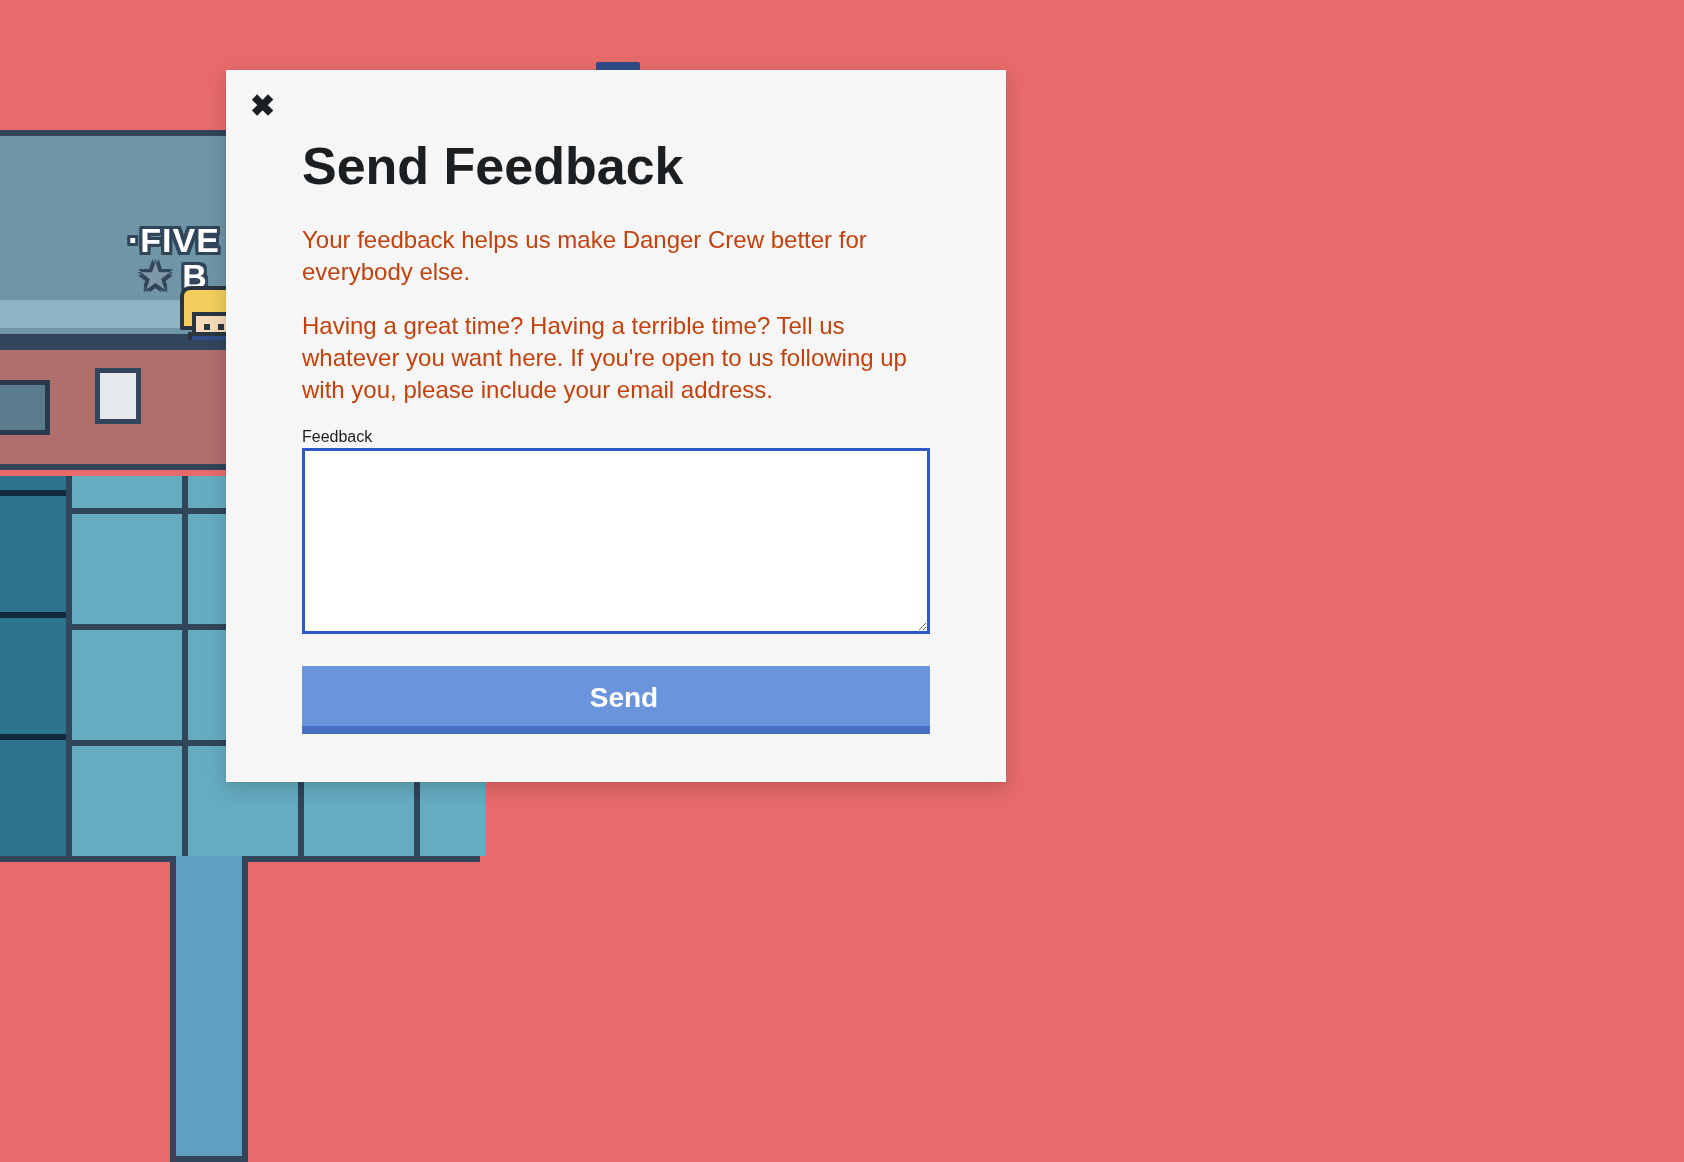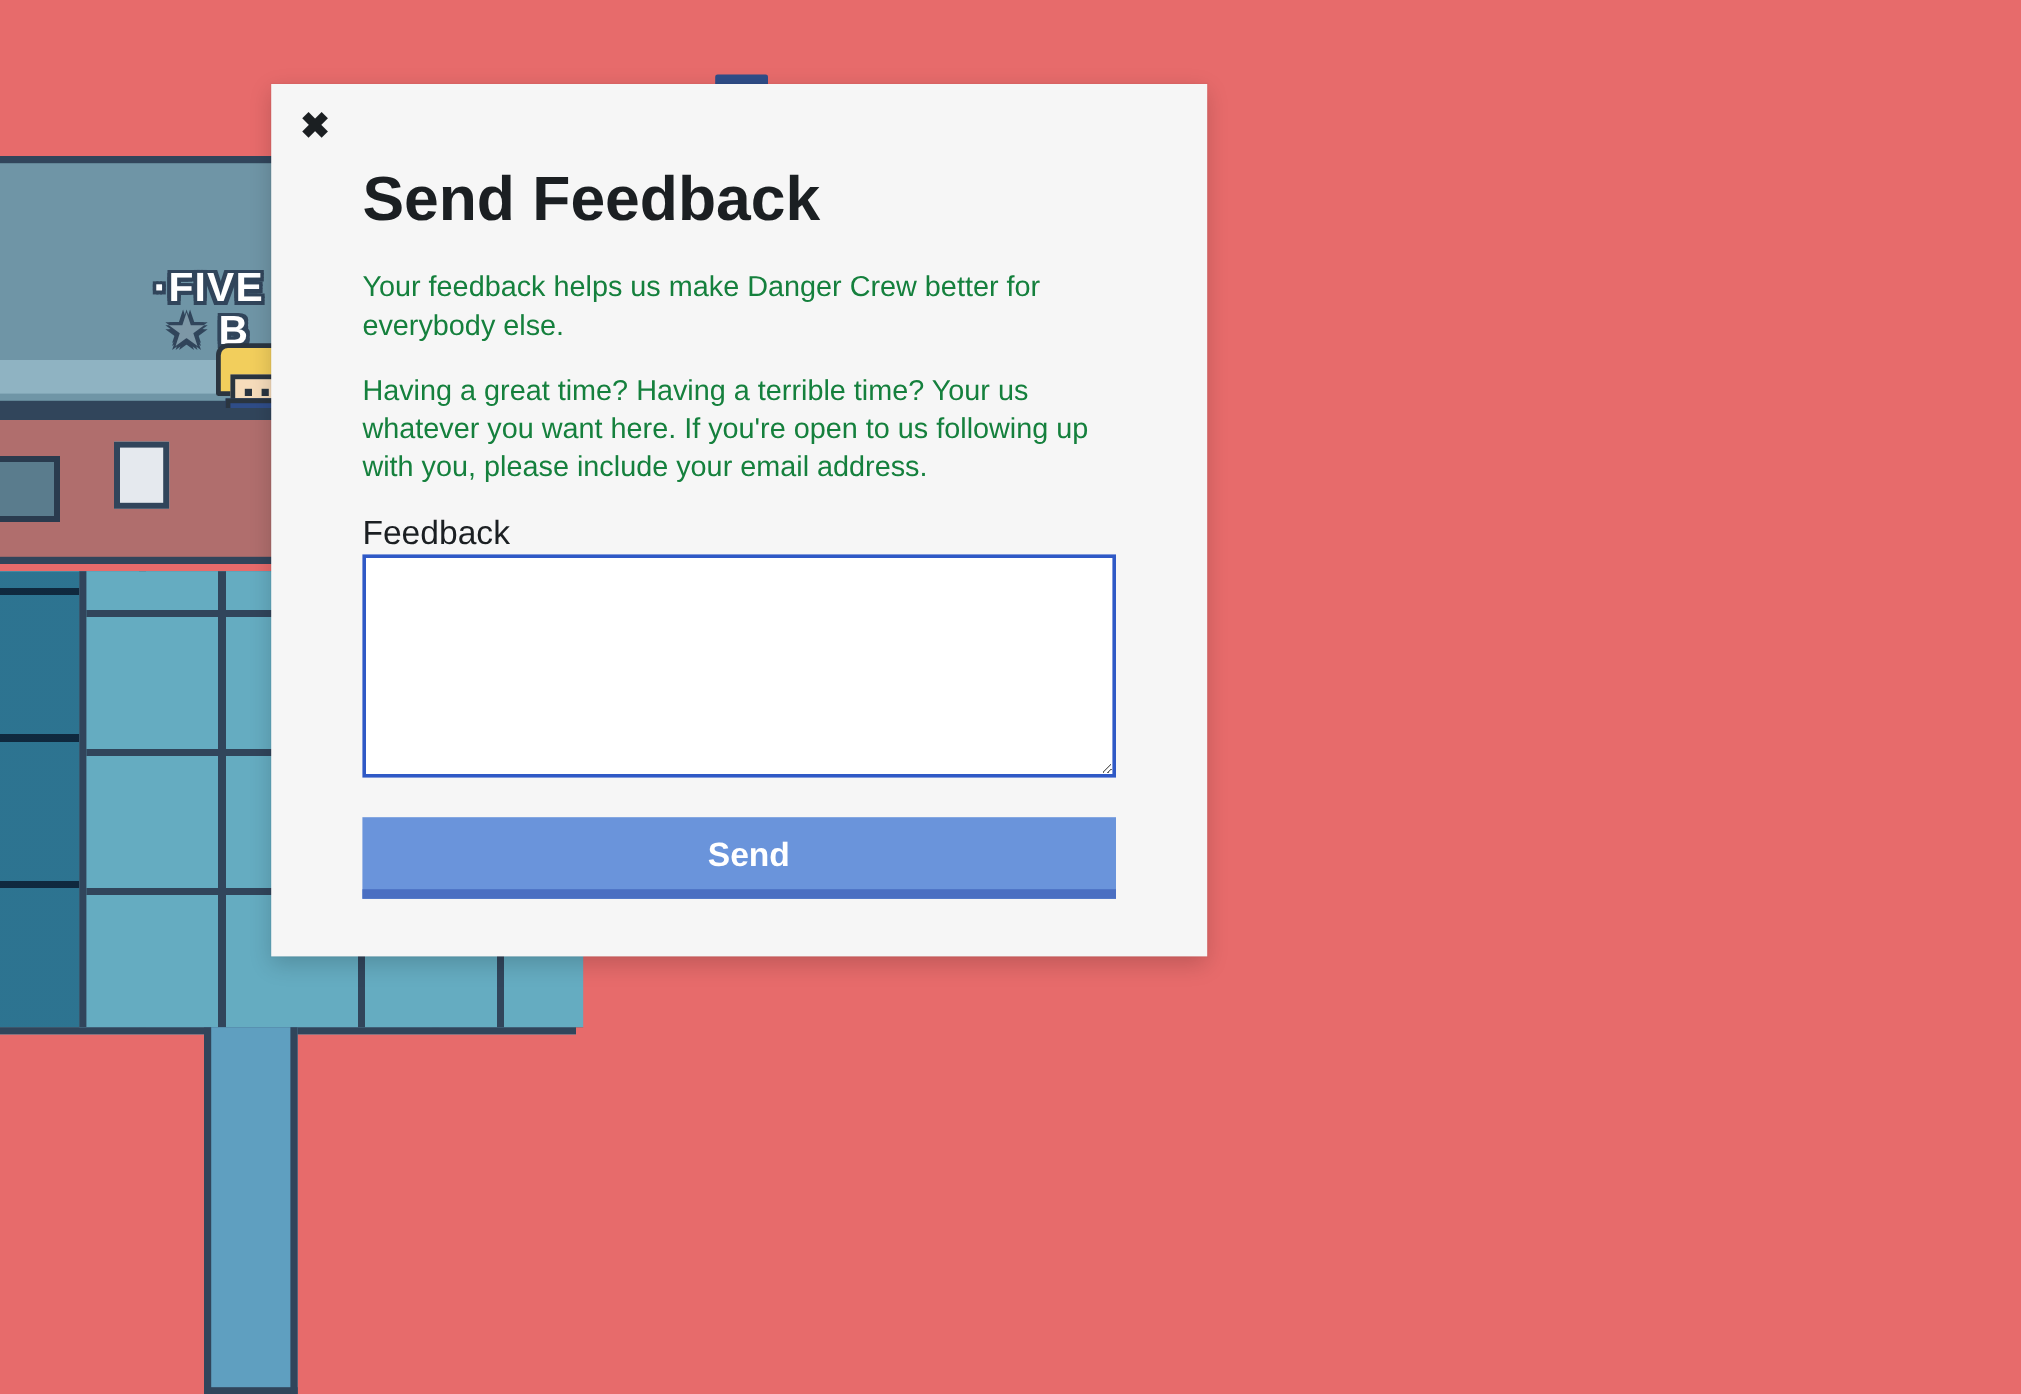--- a/index.html
+++ b/index.html
@@ -167,26 +167,26 @@
   .modal h1{
     margin: 0 0 28px 0;
     font-size:52px;
     font-weight:800;
     color:#1b1f22;
   }
   .modal p{
     margin:0 0 22px 0;
     font-size:24px;
     line-height:32px;
-    color:#15803d;
+    color:#c2410c;
     font-weight:500;
   }
   .field-label{
     display:block;
-    font-size:28px;
+    font-size:16px;
     font-weight:500;
     color:#1b1f22;
     margin: 18px 0 2px 0;
   }
   textarea.feedback{
     width:100%;
     height:186px;
     box-sizing:border-box;
     border:3px solid #2f59c6;
     background:#ffffff;
@@ -239,21 +239,21 @@
 </div>
 
 <div class="modal">
   <div class="close-x">✖</div>
 
   <div class="modal-inner">
     <h1>Send Feedback</h1>
 
     <p>Your feedback helps us make Danger Crew better for everybody else.</p>
 
-    <p>Having a great time? Having a terrible time? Your us whatever you want here. If you're open to us following up with you, please include your email address.</p>
+    <p>Having a great time? Having a terrible time? Tell us whatever you want here. If you're open to us following up with you, please include your email address.</p>
 
     <label class="field-label">Feedback</label>
 
     <textarea class="feedback" value="" style=""></textarea>
 
     <button class="send-btn">Send</button>
   </div>
 </div>
 
 </body></html>

